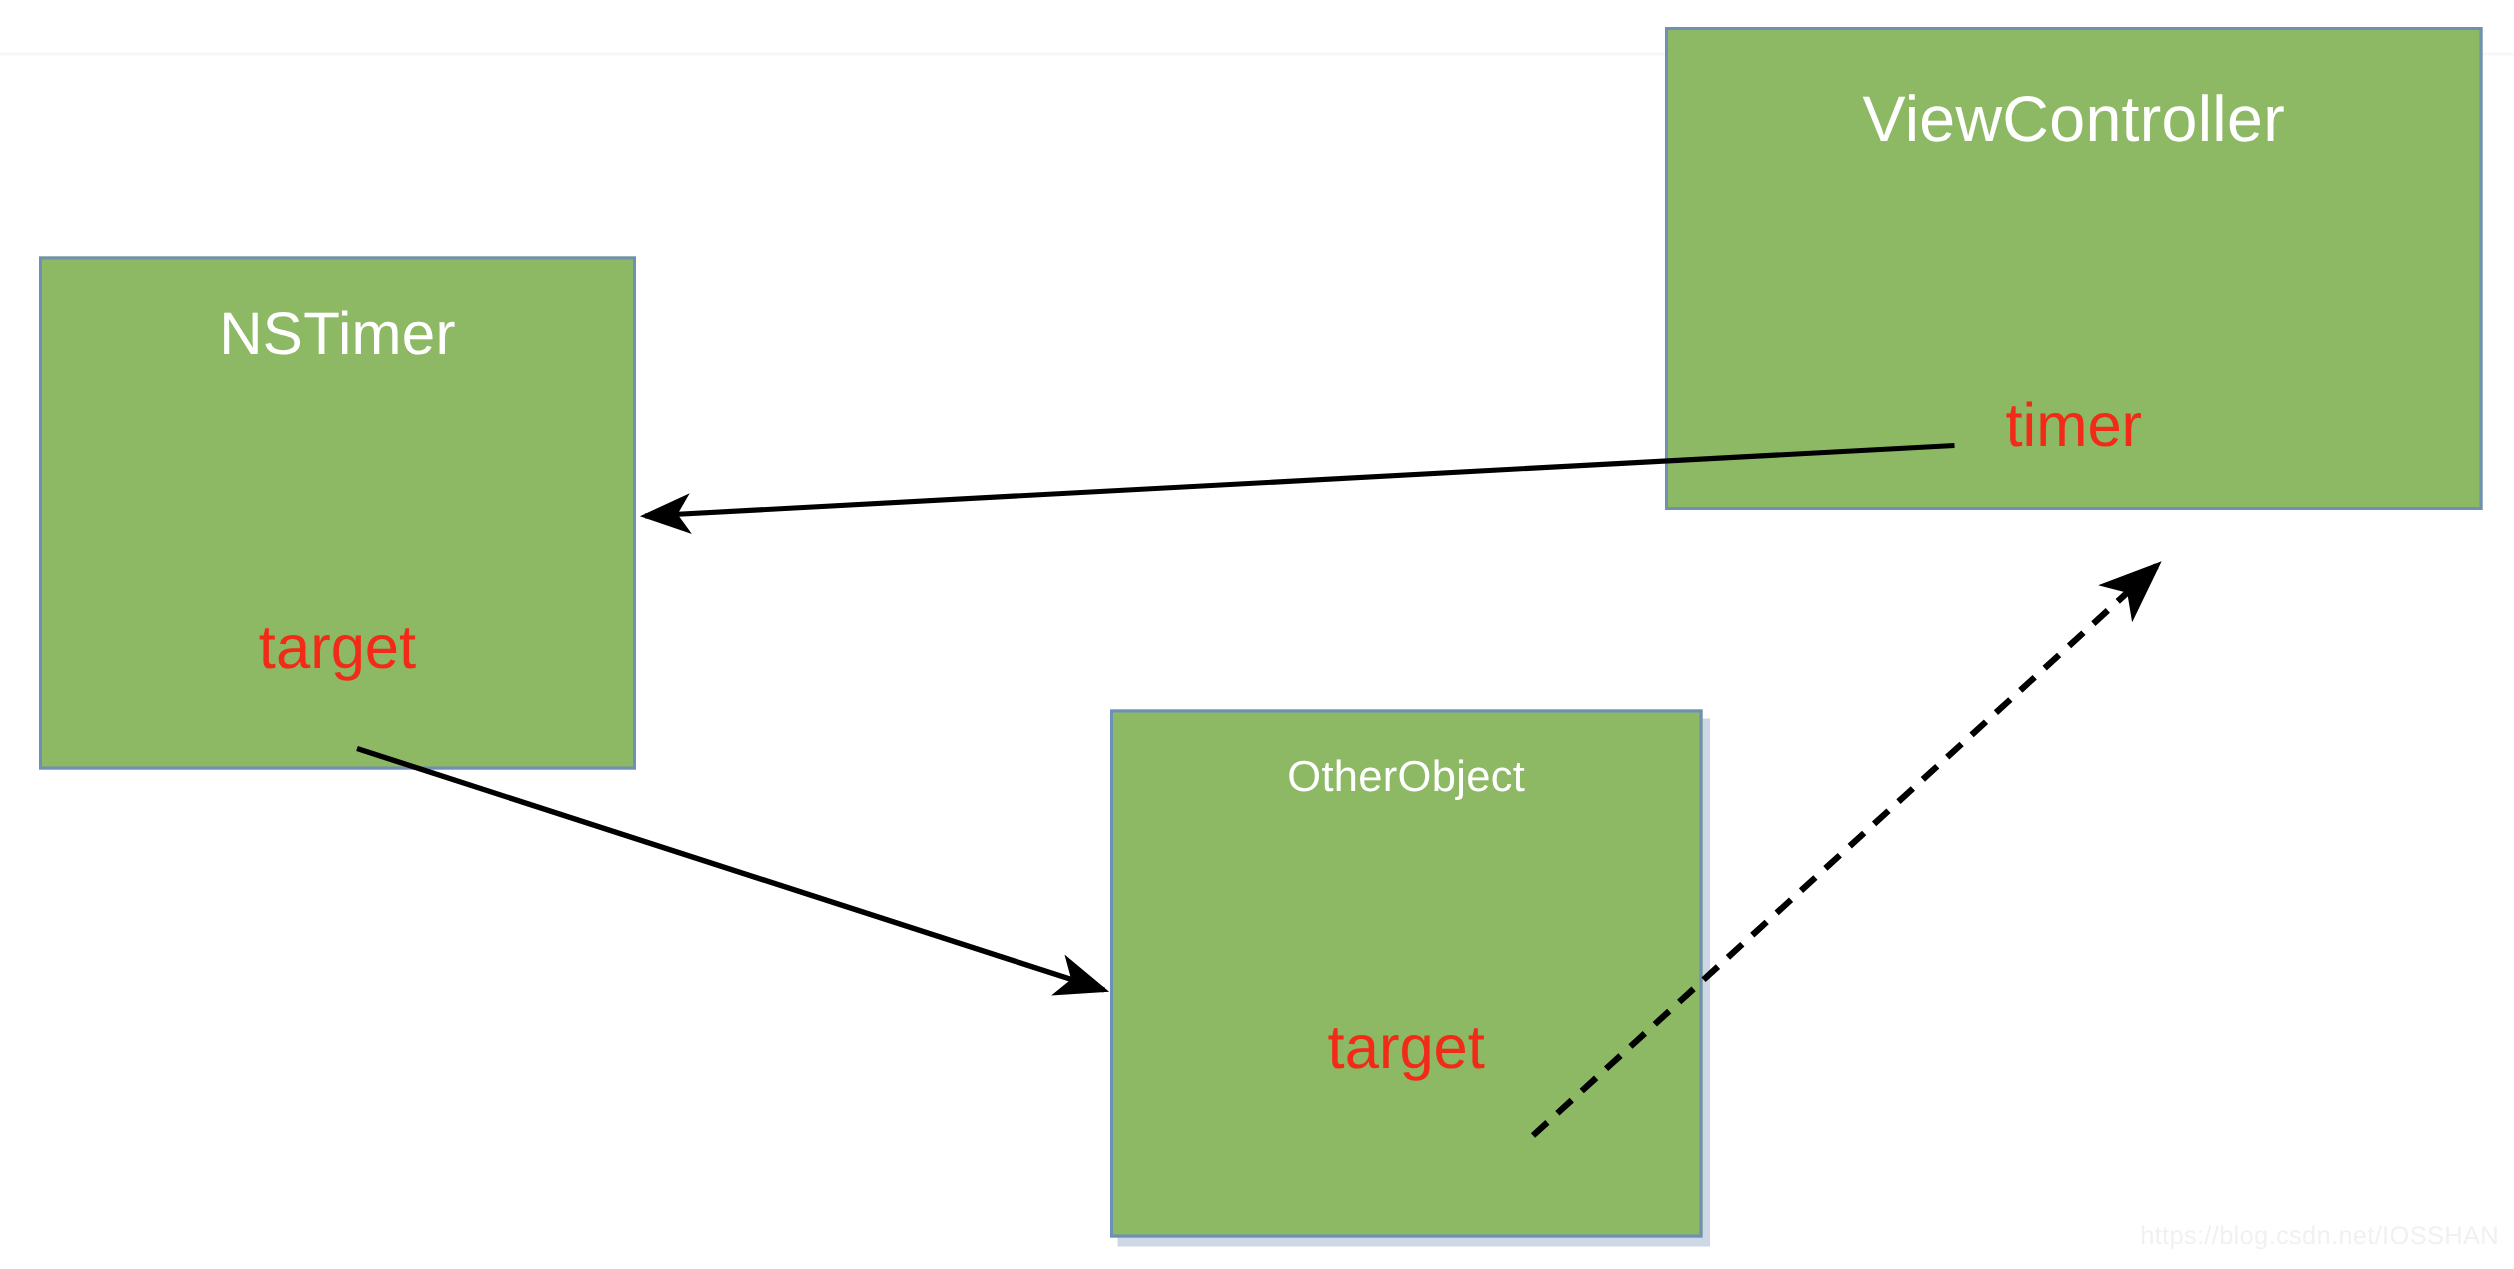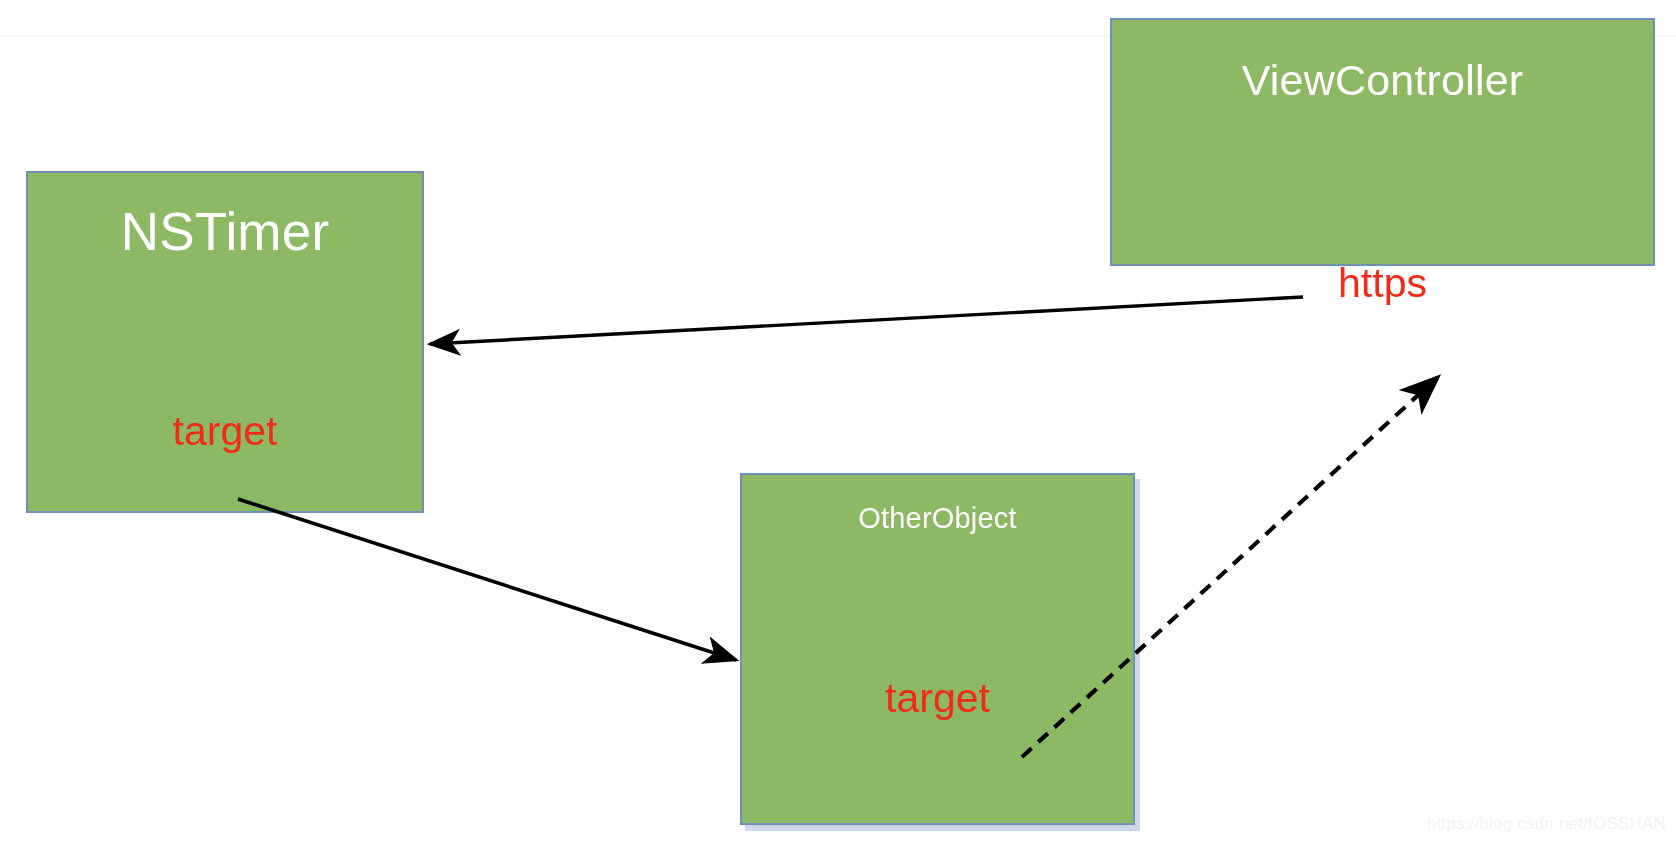--- a/index.html
+++ b/index.html
@@ -52,36 +52,36 @@
 
   
   #node-nstimer {
     left: 26px;
     top: 171px;
     width: 398px;
     height: 342px;
   }
   #node-nstimer .node-title {
     top: 28px;
-    font-size: 53px;
+    font-size: 40px;
   }
   #node-nstimer .node-prop {
     left: 0;
     right: 0;
     text-align: center;
     top: 235px;
     font-size: 41px;
   }
 
   
   #node-viewcontroller {
     left: 1110px;
     top: 18px;
     width: 545px;
-    height: 248px;
+    height: 322px;
   }
   #node-viewcontroller .node-title {
     top: 36px;
     font-size: 43px;
   }
   #node-viewcontroller .node-prop {
     left: 0;
     right: 0;
     text-align: center;
     top: 240px;
@@ -134,21 +134,21 @@
 
   <div class="top-rule"></div>
 
   <div class="node" id="node-nstimer">
     <div class="node-title">NSTimer</div>
     <div class="node-prop">target</div>
   </div>
 
   <div class="node" id="node-viewcontroller">
     <div class="node-title">ViewController</div>
-    <div class="node-prop">https</div>
+    <div class="node-prop">timer</div>
   </div>
 
   <div class="node" id="node-otherobject">
     <div class="node-title">OtherObject</div>
     <div class="node-prop">target</div>
   </div>
 
   <svg id="edge-layer" viewBox="0 0 1676 846" width="1676" height="846" xmlns="http://www.w3.org/2000/svg">
     <defs>
       <marker id="arrowSolid" markerWidth="10" markerHeight="8" refX="9" refY="4" orient="auto" markerUnits="strokeWidth">

